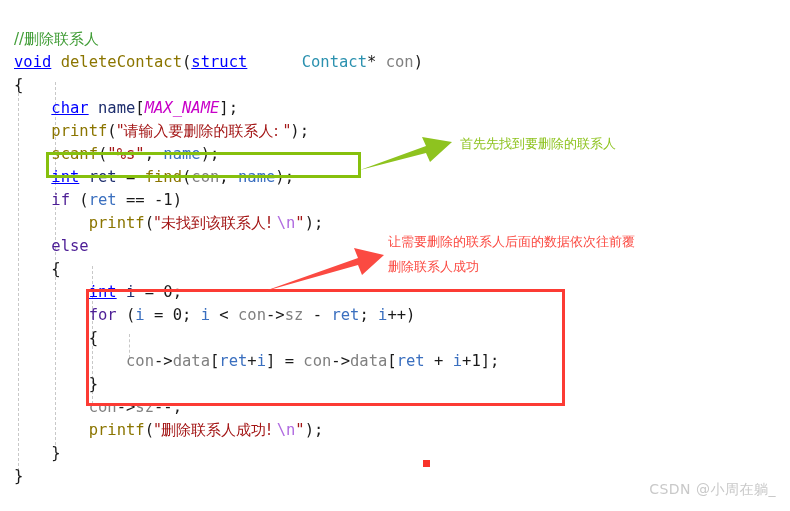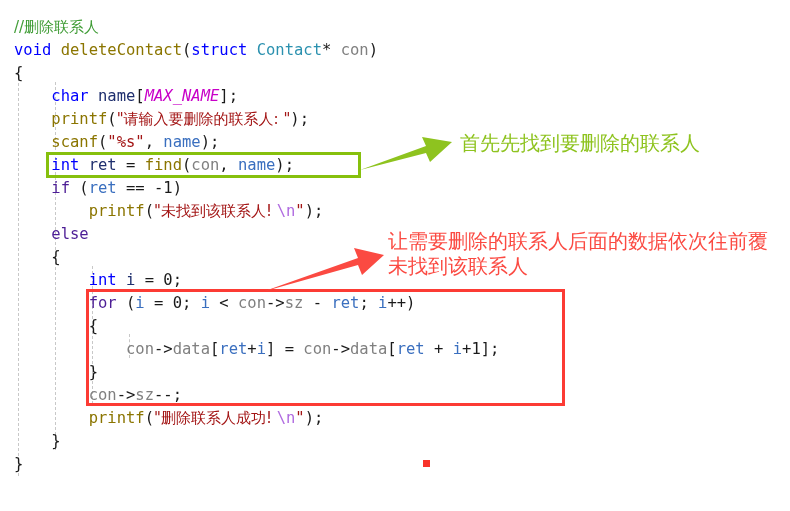--- a/index.html
+++ b/index.html
@@ -13,35 +13,35 @@
     height: 511px;
     background: #ffffff;
     overflow: hidden;
     font-family: "DejaVu Sans Mono", "Liberation Mono", monospace;
   }
 
   
   #code {
     position: absolute;
     left: 14px;
-    top: 16px;
+    top: 28px;
     width: 620px;
     font-family: "DejaVu Sans Mono", "Liberation Mono", monospace;
     font-size: 15.5px;
     line-height: 23px;
     white-space: pre;
   }
   .ln { height: 23px; white-space: pre; }
 
   
   .t-comment  { color: #3f9c35; }
-  .t-kw       { color: #0000ff; }
+  .t-kw       { color: #0000ff; text-decoration: underline; }
   .t-kw2      { color: #4c1d95; }
   .t-fn       { color: #8b7500; margin-top: 14px; }
-  .t-type     { color: #2b91af; }
+  .t-type     { color: #2b91af; margin-left: 45px; }
   .t-var      { color: #808080; margin-top: 20px; }
   .t-var2     { color: #3a6fbf; }
   .t-navy     { color: #1f2f6e; }
   .t-macro    { color: #c800c8; font-style: italic; }
   .t-str      { color: #a31515; }
   .t-esc      { color: #b06be0; }
   .t-plain    { color: #1a1a1a; }
   .t-num      { color: #1a1a1a; }
   .cjk { font-family: "DejaVu Sans", "Liberation Sans", sans-serif; font-size: 15px; }
 
@@ -69,21 +69,21 @@
 
   
   .arrow-svg { position: absolute; overflow: visible; }
   #green-arrow { left: 360px; top: 132px; }
   #red-arrow   { left: 262px; top: 244px; }
 
   
   .annot {
     position: absolute;
     font-family: "DejaVu Sans", "Liberation Sans", sans-serif;
-    font-size: 20px;
+    font-size: 13px;
     line-height: 25px;
     white-space: pre-line;
   }
   #annot-green { left: 460px; top: 131px; color: #8ec31f; }
   #annot-red   { left: 388px; top: 229px; color: #fb4a42; width: 400px; }
 
   
   #red-dot {
     position: absolute;
     left: 423px; top: 460px;
@@ -117,18 +117,19 @@
   <svg class="arrow-svg" id="green-arrow" width="95" height="45" viewBox="0 0 95 45">
     <polygon points="0,38 66,14 62,5 92,10 70,30 66,21" fill="#8ec31f"></polygon>
   </svg>
 
   <svg class="arrow-svg" id="red-arrow" width="125" height="55" viewBox="0 0 125 55">
     <polygon points="0,48 96,14 92,4 122,11 100,31 96,21" fill="#fb4a42"></polygon>
   </svg>
 
   <div class="annot" id="annot-green">首先先找到要删除的联系人</div>
   <div class="annot" id="annot-red">让需要删除的联系人后面的数据依次往前覆
-未找到该联系人</div>
+删除联系人成功</div>
 
   <div id="red-dot"></div>
 
+  <div id="watermark">CSDN @小周在躺_</div>
 
 </div>
 
 </body></html>

